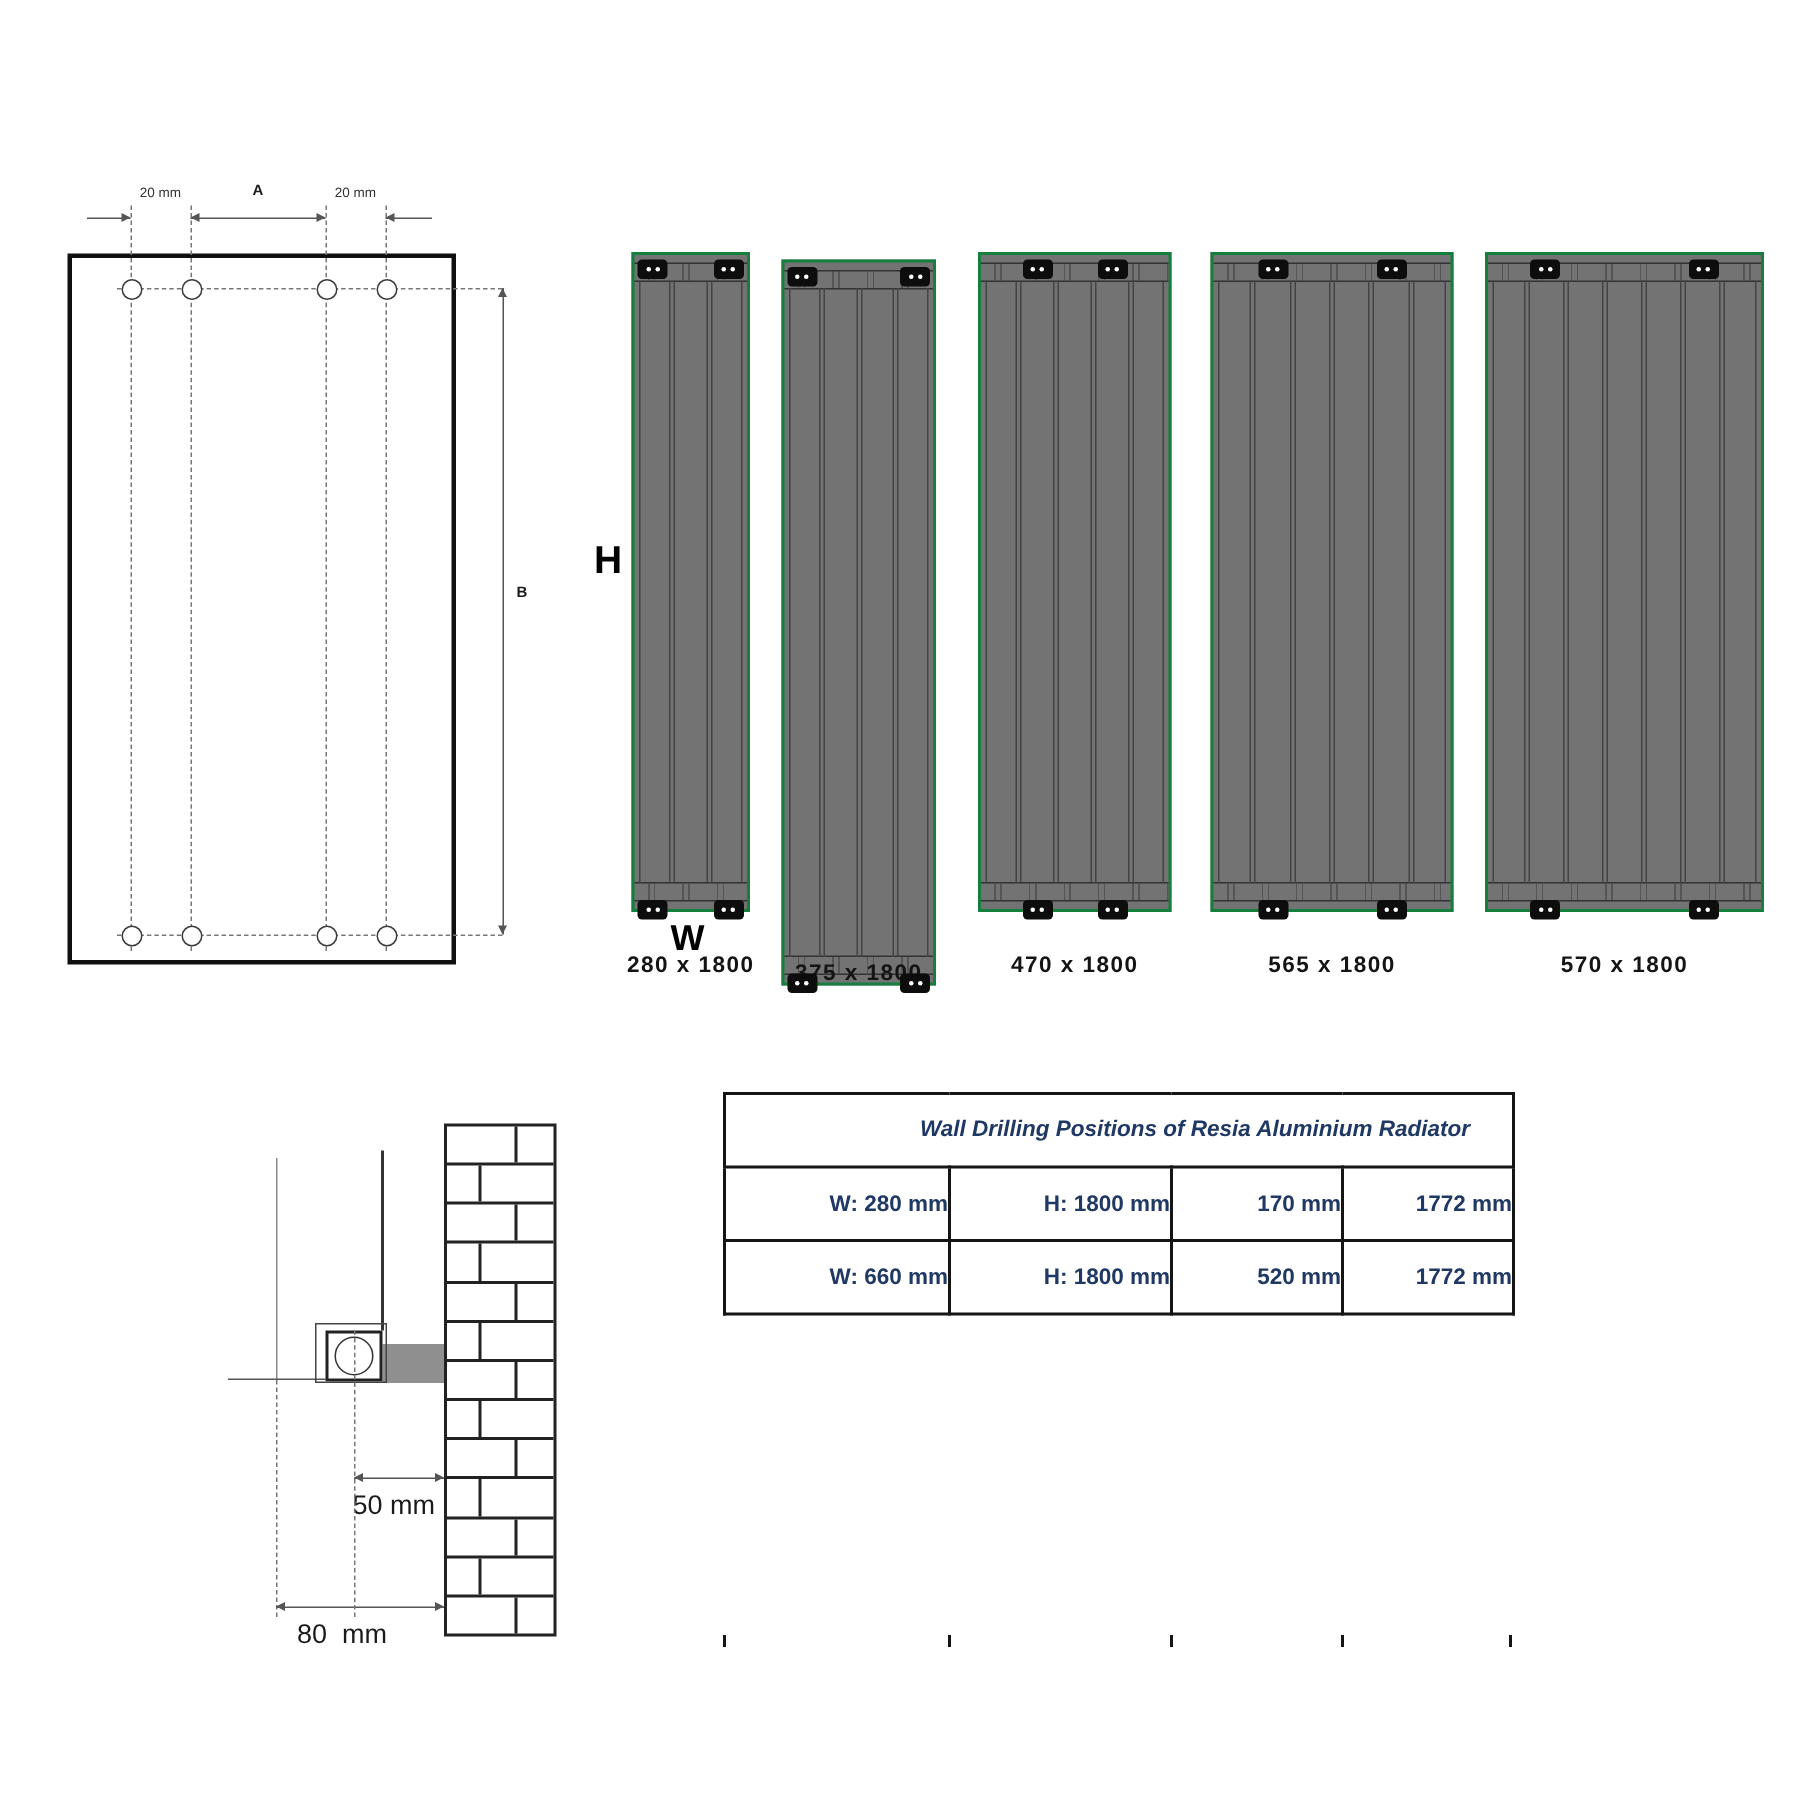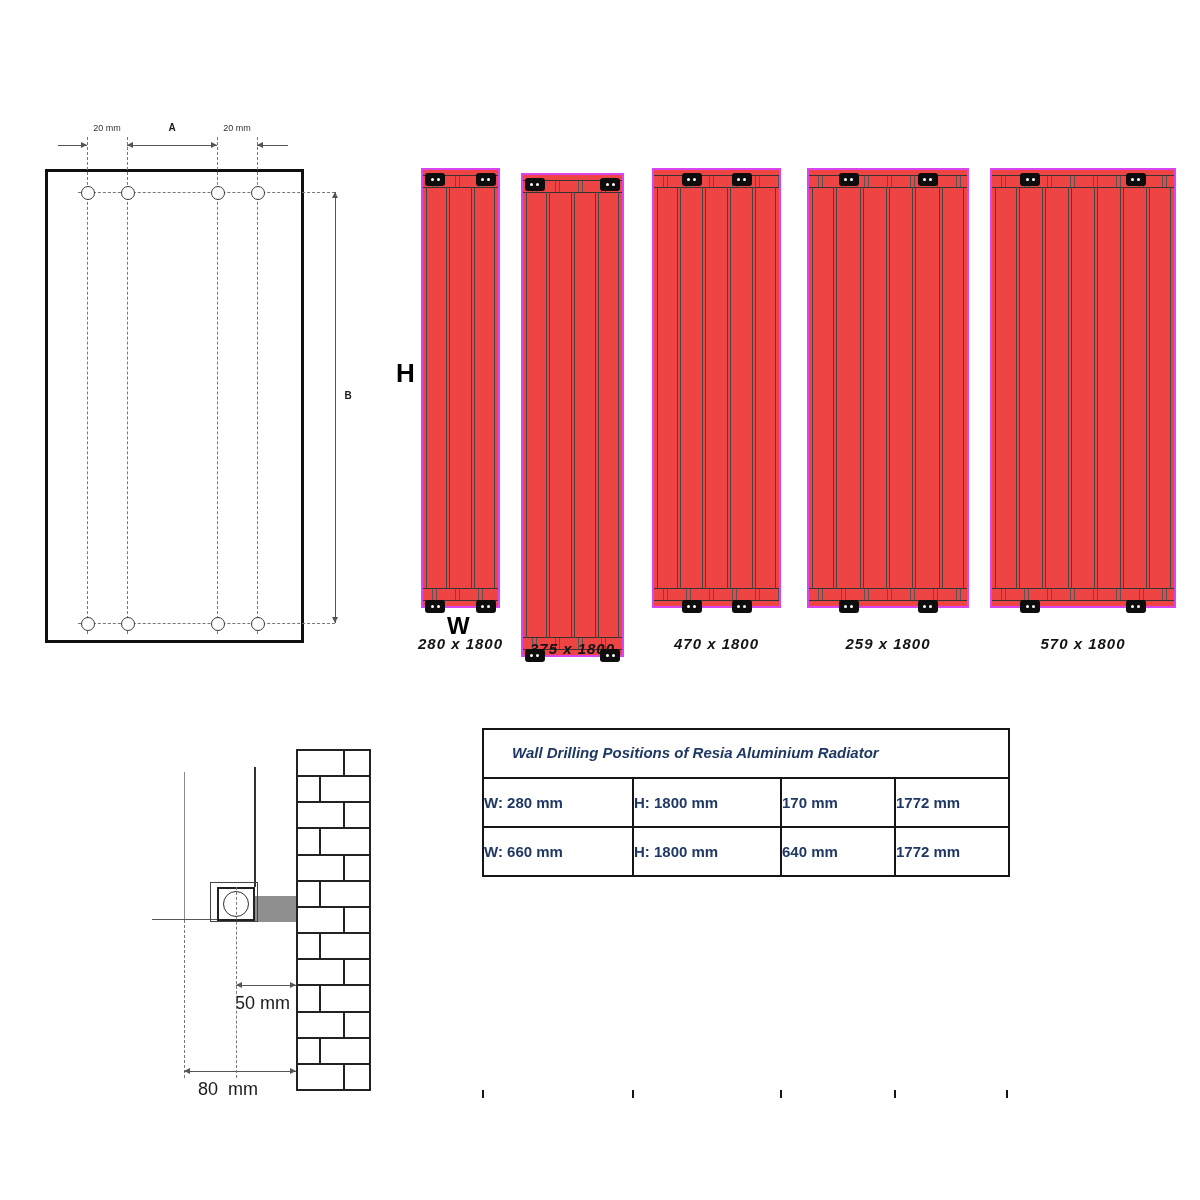--- a/index.html
+++ b/index.html
@@ -14,21 +14,21 @@
   .dim-v{width:0;border-left:1px solid #555;}
   .arr{width:0;height:0;}
   .arr.r{border-top:3px solid transparent;border-bottom:3px solid transparent;border-left:6px solid #555;}
   .arr.l{border-top:3px solid transparent;border-bottom:3px solid transparent;border-right:6px solid #555;}
   .arr.u{border-left:3px solid transparent;border-right:3px solid transparent;border-bottom:6px solid #555;}
   .arr.d{border-left:3px solid transparent;border-right:3px solid transparent;border-top:6px solid #555;}
   .hole{width:12px;height:12px;border:1px solid #3a3a3a;border-radius:50%;background:#fff;z-index:2;}
   .dim-label{font-size:9px;color:#333;text-align:center;}
   .dim-label.bold{font-weight:bold;font-size:10px;color:#1a1a1a;}
   
-  .radiator{position:absolute;border:2px solid #d946ef;background:#ef4444;box-sizing:border-box;font-style:italic;}
+  .radiator{position:absolute;border:2px solid #15803d;background:#737373;box-sizing:border-box;}
   .rail{position:absolute;left:0;right:0;height:11px;border-top:1px solid #333;border-bottom:1px solid #333;
     background:repeating-linear-gradient(90deg,transparent 0 9px,#555 9px 10px,transparent 10px 13px,#555 13px 14px,transparent 14px 23px);}
   .rail-top{top:5px;} .rail-bottom{bottom:5px;}
   .edge{position:absolute;top:17px;bottom:17px;width:0;border-left:1px solid #444;}
   .fin{position:absolute;top:17px;bottom:17px;width:4px;border-left:1px solid #444;border-right:1px solid #444;box-sizing:border-box;}
   .bracket{position:absolute;width:20px;height:13px;background:#0d0d0d;border-radius:3px;
     display:flex;align-items:center;justify-content:center;gap:3px;z-index:3;}
   .bdot{width:3px;height:3px;background:#fff;border-radius:50%;}
   .rad-label{position:absolute;top:465px;left:50%;transform:translateX(-50%);white-space:nowrap;
     font-weight:bold;font-size:15px;color:#141414;letter-spacing:1px;}
@@ -38,21 +38,21 @@
   .sv-square{border:2px solid #222;background:#fff;box-sizing:border-box;z-index:3;}
   .sv-plate{border:1.5px solid #444;box-sizing:border-box;z-index:2;}
   .sv-circle{border:1.5px solid #333;border-radius:50%;background:#fff;box-sizing:border-box;z-index:4;}
   .wall{border:2px solid #222;box-sizing:border-box;display:flex;flex-direction:column;background:#fff;}
   .brick-row{flex:1;position:relative;border-bottom:2px solid #222;}
   .brick-row:last-child{border-bottom:none;}
   .joint{position:absolute;top:0;bottom:0;width:2px;background:#222;}
   .sv-dim-label{font-size:18px;color:#1a1a1a;white-space:pre;}
   
   .spec-table{position:absolute;left:482px;top:728px;border-collapse:collapse;table-layout:fixed;background:#fff;}
-  .spec-table td{border:2px solid #151515;text-align:left;vertical-align:middle;padding:0;}
+  .spec-table td{border:2px solid #151515;text-align:right;vertical-align:middle;padding:0;}
   .t-title{height:70px;font-weight:bold;font-style:italic;font-size:19px;color:var(--title-red,#d40808);
     line-height:1.5;padding:0 28px !important;}
   .t-head{height:53px;font-weight:bold;font-size:17px;color:#000;}
   .spec-table tbody td{height:47px;font-weight:bold;font-size:15px;color:var(--value-navy,#1f3864);}
   .tick{width:2px;background:#151515;}
 </style>
 </head>
 <body>
 
 <div class="stage">
@@ -181,21 +181,21 @@
           <div class="bdot"></div>
         </div>
         <div class="bracket" style="left: calc(75% - 10px); top: 3px;">
           <div class="bdot"></div>
           <div class="bdot"></div>
         </div>
         <div class="bracket" style="left: calc(75% - 10px); bottom: -7px;">
           <div class="bdot"></div>
           <div class="bdot"></div>
         </div>
-        <div class="rad-label">259 x 1800</div>
+        <div class="rad-label">565 x 1800</div>
       </div>
       <div class="radiator" style="left: 990px; top: 168px; width: 186px; height: 440px;">
         <div class="rail rail-top"></div>
         <div class="rail rail-bottom"></div>
         <div class="edge" style="left: 3px;"></div>
         <div class="edge" style="right: 3px;"></div>
         <div class="fin" style="left: calc(14.2857% - 2px);"></div>
         <div class="fin" style="left: calc(28.5714% - 2px);"></div>
         <div class="fin" style="left: calc(42.8571% - 2px);"></div>
         <div class="fin" style="left: calc(57.1429% - 2px);"></div>
@@ -303,21 +303,21 @@
     <tbody id="size-table-body">
         <tr>
           <td>W: 280 mm</td>
           <td>H: 1800 mm</td>
           <td>170 mm</td>
           <td>1772 mm</td>
         </tr>
         <tr>
           <td>W: 660 mm</td>
           <td>H: 1800 mm</td>
-          <td>640 mm</td>
+          <td>520 mm</td>
           <td>1772 mm</td>
         </tr>
       </tbody>
   </table>
 
   <div class="abs tick" style="left:482px;top:1090px;height:8px;"></div>
   <div class="abs tick" style="left:632px;top:1090px;height:8px;"></div>
   <div class="abs tick" style="left:780px;top:1090px;height:8px;"></div>
   <div class="abs tick" style="left:894px;top:1090px;height:8px;"></div>
   <div class="abs tick" style="left:1006px;top:1090px;height:8px;"></div>

